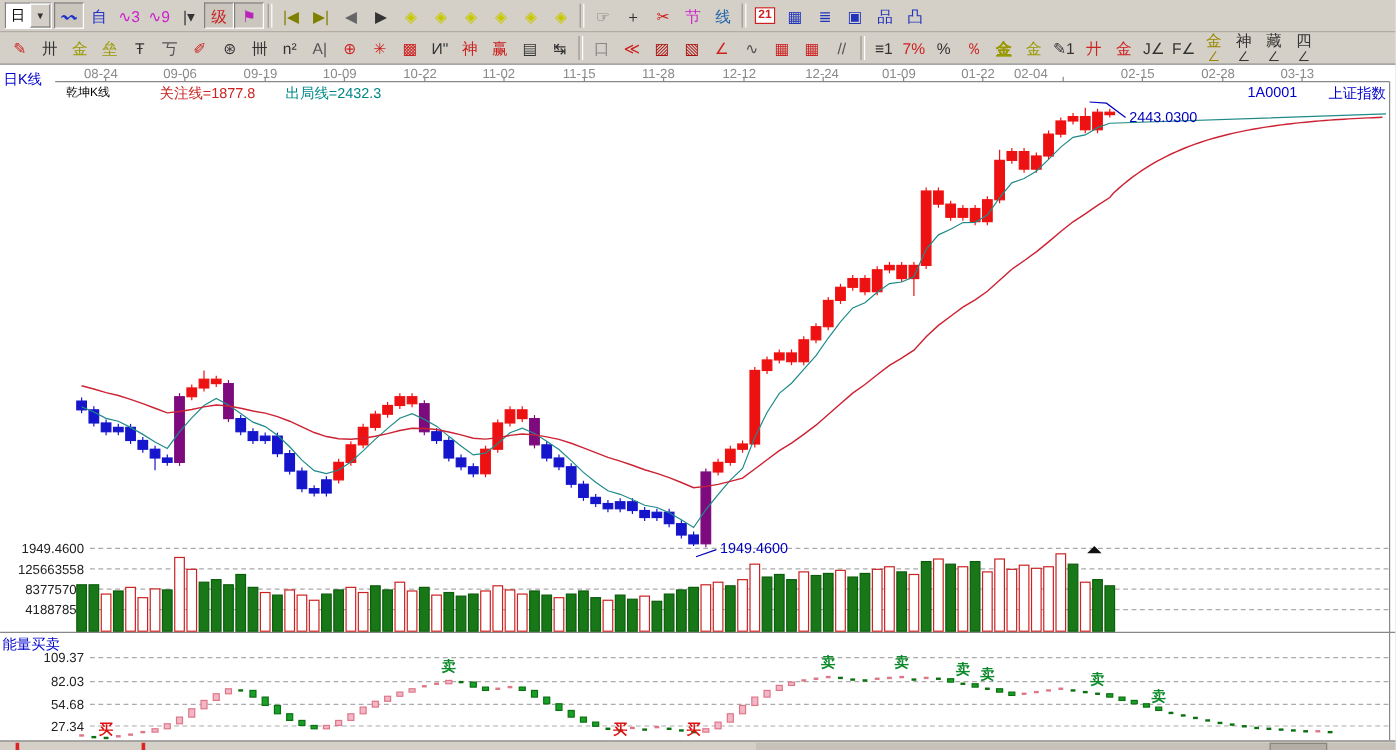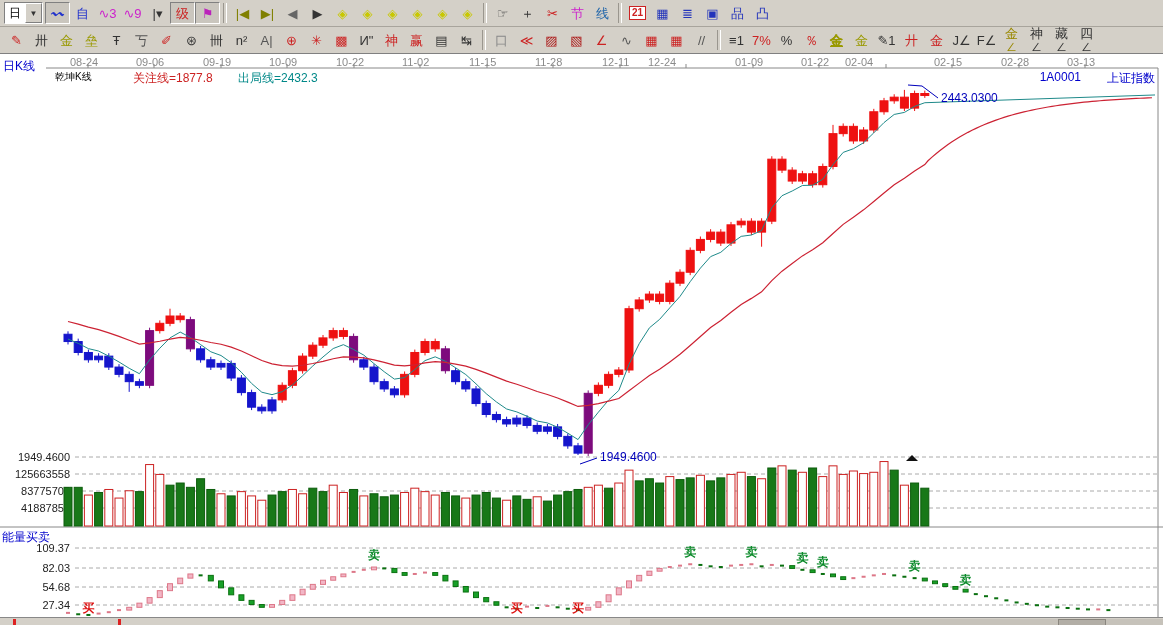--- a/index.html
+++ b/index.html
@@ -128,22 +128,22 @@
     <div class="hdr" style="left:3px;top:4px;color:#0000cc;font-size:12px;">日K线</div>
     <div id="dates">
         <div class="hdr" style="top: 2px; color: rgb(138, 138, 138); left: 70px;">08-24</div>
         <div class="hdr" style="top: 2px; color: rgb(138, 138, 138); left: 136px;">09-06</div>
         <div class="hdr" style="top: 2px; color: rgb(138, 138, 138); left: 203px;">09-19</div>
         <div class="hdr" style="top: 2px; color: rgb(138, 138, 138); left: 269px;">10-09</div>
         <div class="hdr" style="top: 2px; color: rgb(138, 138, 138); left: 336px;">10-22</div>
         <div class="hdr" style="top: 2px; color: rgb(138, 138, 138); left: 402px;">11-02</div>
         <div class="hdr" style="top: 2px; color: rgb(138, 138, 138); left: 469px;">11-15</div>
         <div class="hdr" style="top: 2px; color: rgb(138, 138, 138); left: 535px;">11-28</div>
-        <div class="hdr" style="top: 2px; color: rgb(138, 138, 138); left: 602px;">12-11</div>
-        <div class="hdr" style="top: 2px; color: rgb(138, 138, 138); left: 648px;">12-24</div>
+        <div class="hdr" style="top: 2px; color: rgb(138, 138, 138); left: 602px;">12-12</div>
+        <div class="hdr" style="top: 2px; color: rgb(138, 138, 138); left: 671px;">12-24</div>
         <div class="hdr" style="top: 2px; color: rgb(138, 138, 138); left: 735px;">01-09</div>
         <div class="hdr" style="top: 2px; color: rgb(138, 138, 138); left: 801px;">01-22</div>
         <div class="hdr" style="top: 2px; color: rgb(138, 138, 138); left: 822px; margin-left: 23px;">02-04</div>
         <div class="hdr" style="top: 2px; color: rgb(138, 138, 138); left: 934px;">02-15</div>
         <div class="hdr" style="top: 2px; color: rgb(138, 138, 138); left: 1001px;">02-28</div>
         <div class="hdr" style="top: 2px; color: rgb(138, 138, 138); left: 1067px;">03-13</div>
       </div>
     <div class="hdr" style="left:55px;top:16px;color:#000;font-size:10px;">乾坤K线</div>
     <div class="hdr" style="left:133px;top:16px;color:#cc2222;font-size:12px;">关注线=1877.8</div>
     <div class="hdr" style="left:238px;top:16px;color:#008888;font-size:12px;">出局线=2432.3</div>

